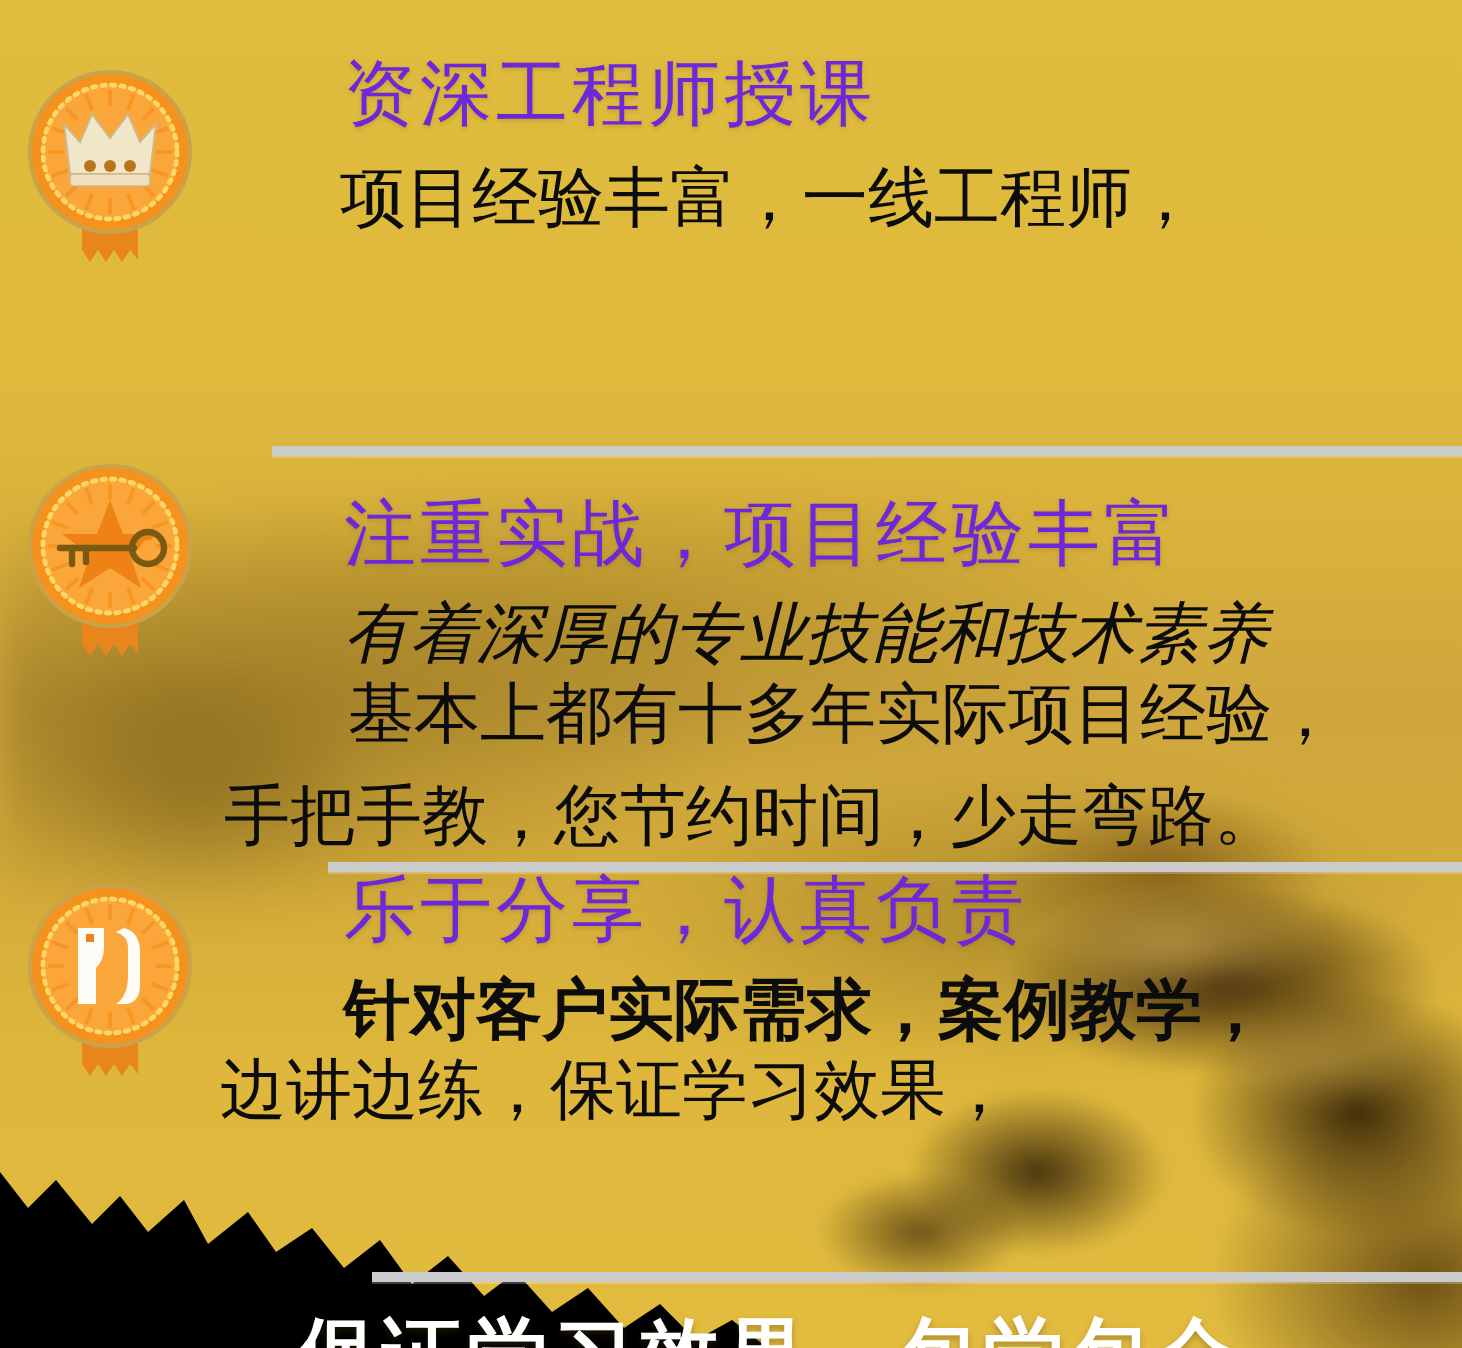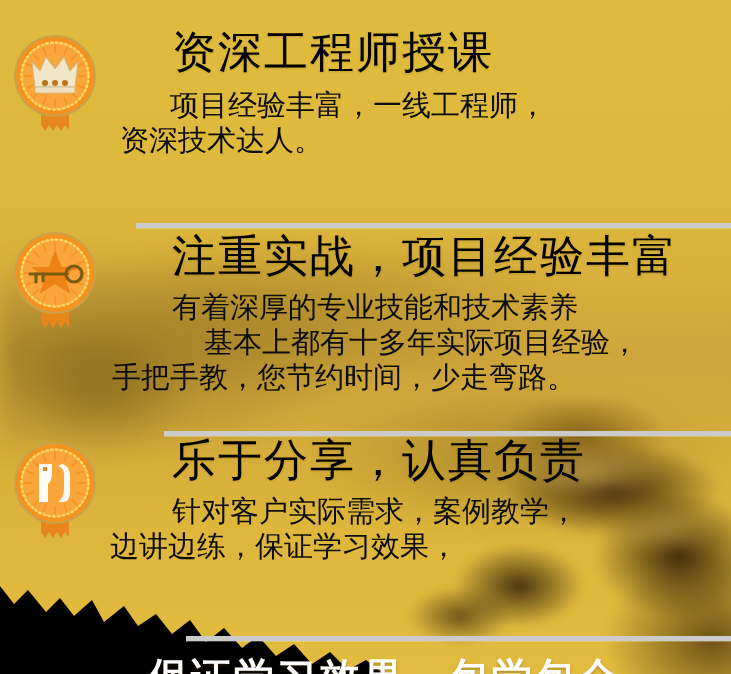--- a/index.html
+++ b/index.html
@@ -106,31 +106,31 @@
     position: absolute;
     width: 86px;
     height: 104px;
   }
 
   
   .section {
     position: absolute;
   }
   .heading {
-    color: #000000;
-    font-size: 44px;
+    color: #6d28d9;
+    font-size: 36px;
     line-height: 1.08;
     letter-spacing: 2px;
     font-weight: 300;
     white-space: nowrap;
     text-shadow: 0 1px 2px rgba(120,90,20,0.25);
   }
   .body-text {
     color: #0C0C0C;
-    font-size: 29px;
+    font-size: 33px;
     line-height: 1.22;
     letter-spacing: 0px;
     font-weight: 500;
     white-space: nowrap;
   }
   .body-line.indent {
     text-indent: 42px;
   }
 
   .footer-text {
@@ -264,36 +264,35 @@
 
     <path d="M27,24 L40,24 L40,34 Q40,40 36,44 L36,62 L27,62 Z" fill="#FCFBF6"></path>
     <path d="M31,27 L35,27 L35,31 L31,31 Z" fill="#E8861C"></path>
     <path d="M50,24 Q58,26 58,36 L58,52 Q58,62 50,62 L46,62 Q52,58 52,48 L52,34 Q52,28 46,26 Z" fill="#FCFBF6"></path>
   </svg>
 
   <div class="section" style="left:120px; top:28px; width:611px;">
     <div class="heading" style="padding-left:52px;">资深工程师授课</div>
     <div class="body-text" style="margin-top:12px;">
       <div class="body-line indent" style="padding-left:8px;">项目经验丰富，一线工程师，</div>
-      <div class="body-line" style="padding-left:0px;">资深技术达人。</div>
     </div>
   </div>
 
-  <div class="section" style="left:120px; top:232px; width:611px;">
+  <div class="section" style="left:120px; top:248px; width:611px;">
     <div class="heading" style="padding-left:52px;">注重实战，项目经验丰富</div>
     <div class="body-text" style="margin-top:10px;">
-      <div class="body-line indent" style="padding-left:10px;">有着深厚的专业技能和技术素养</div>
+      <div class="body-line indent" style="padding-left:10px;font-style:italic;">有着深厚的专业技能和技术素养</div>
       <div class="body-line" style="padding-left:-6px; margin-left:-8px;text-align:center;">基本上都有十多年实际项目经验，</div>
-      <div class="body-line" style="margin-left:-8px;">手把手教，您节约时间，少走弯路。</div>
+      <div class="body-line" style="margin-left:-8px;margin-top:11px;">手把手教，您节约时间，少走弯路。</div>
     </div>
   </div>
 
   <div class="section" style="left:120px; top:436px; width:611px;">
     <div class="heading" style="padding-left:52px;">乐于分享，认真负责</div>
     <div class="body-text" style="margin-top:10px;">
-      <div class="body-line indent" style="padding-left:10px;">针对客户实际需求，案例教学，</div>
+      <div class="body-line indent" style="padding-left:10px;font-weight:bold;">针对客户实际需求，案例教学，</div>
       <div class="body-line" style="margin-left:-10px;">边讲边练，保证学习效果，</div>
     </div>
   </div>
 
   <div class="footer-text" style="left:148px; top:650px;">保证学习效果，包学包会</div>
 
 </div>
 
 </body></html>

